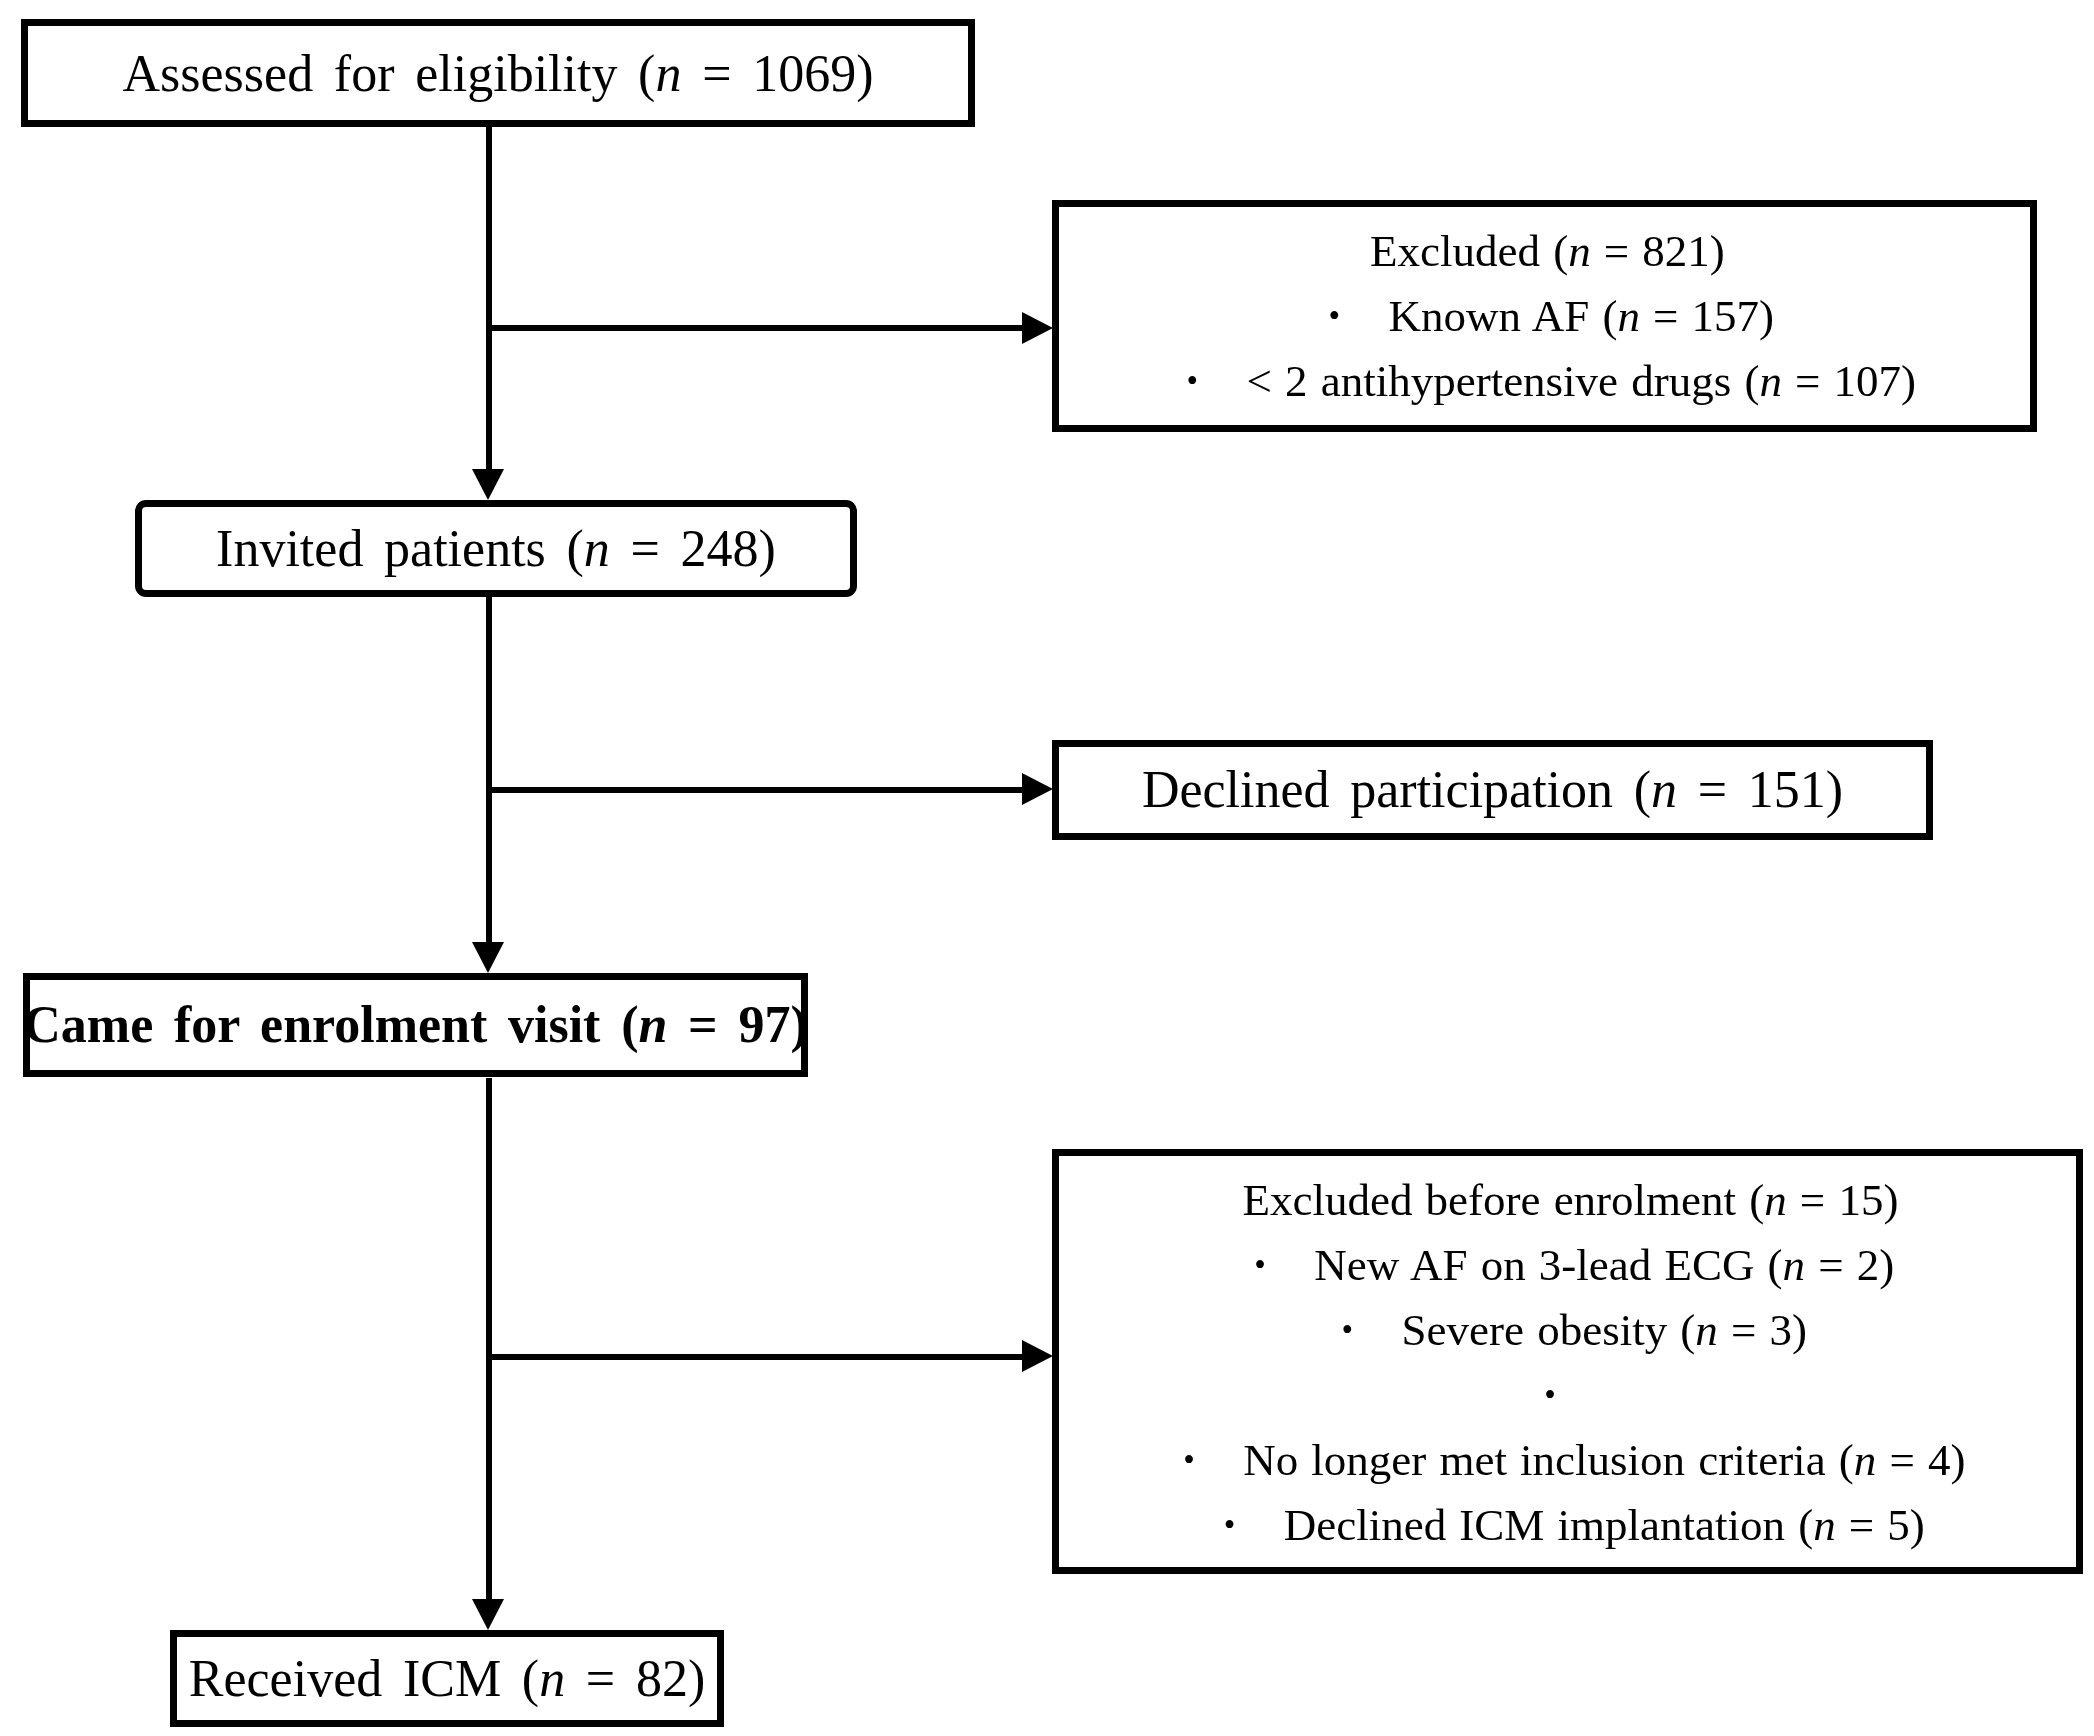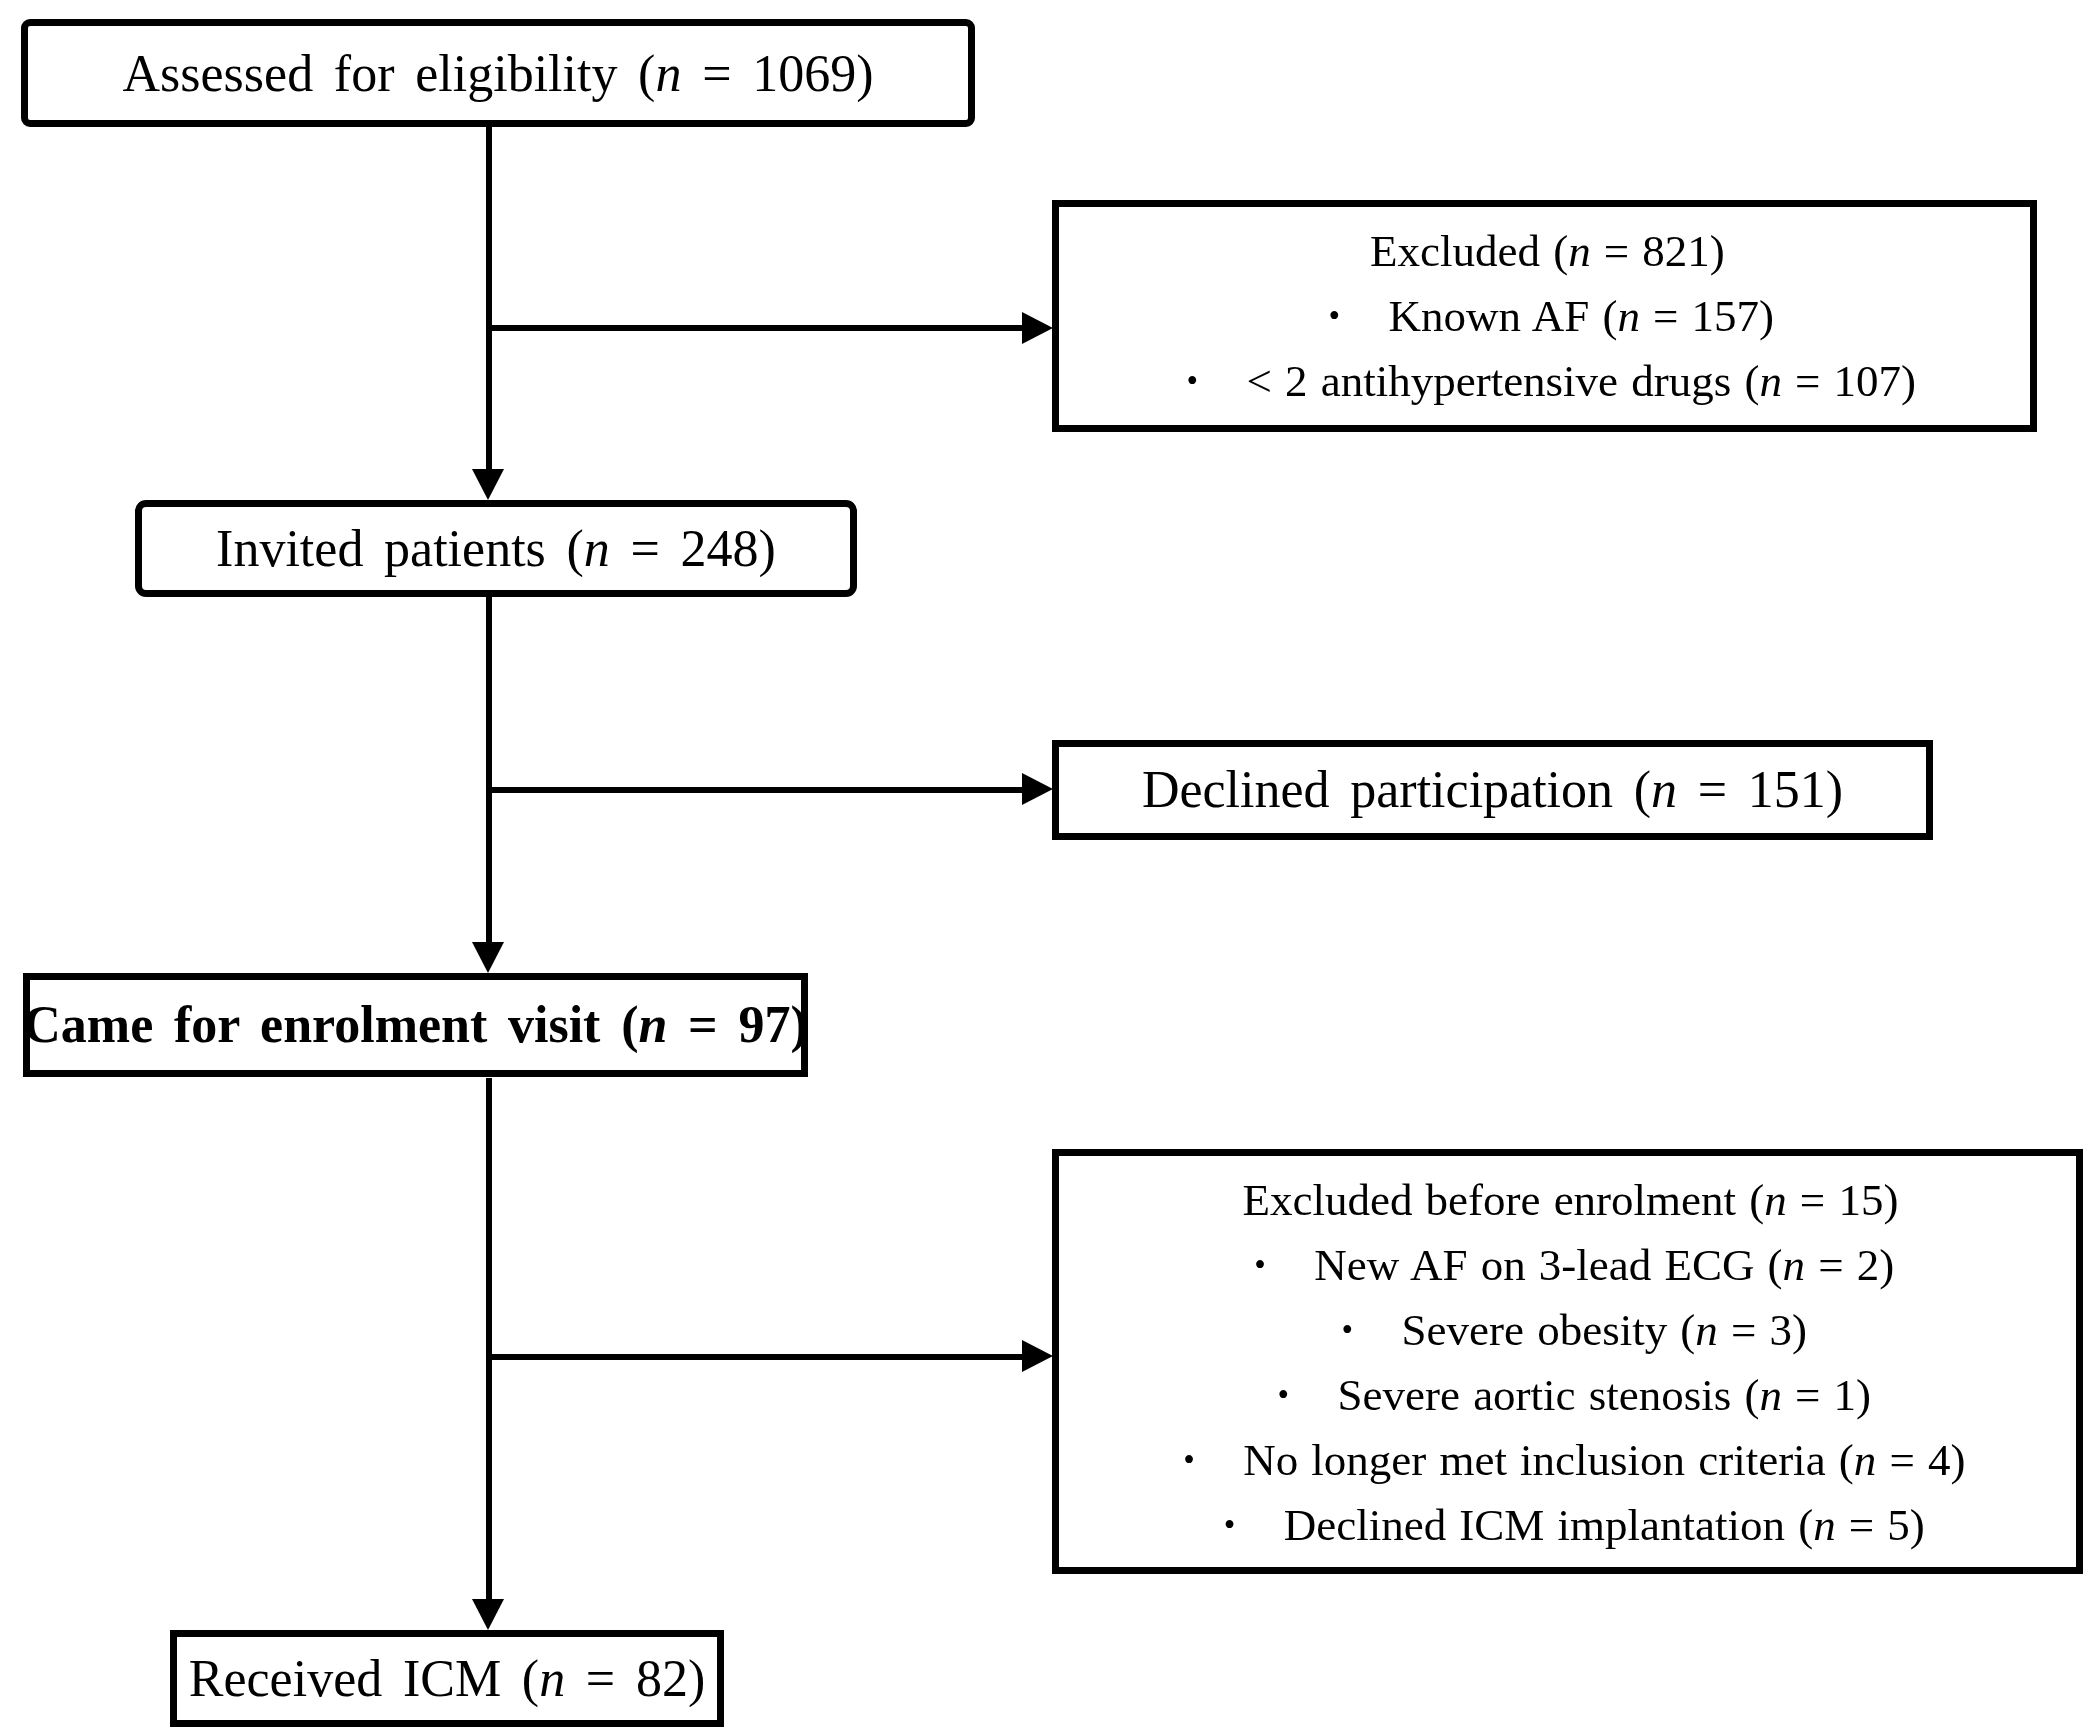--- a/index.html
+++ b/index.html
@@ -75,21 +75,21 @@
     border-top: 16.4px solid transparent;
     border-bottom: 16.4px solid transparent;
     border-left: 31px solid #000000;
   }
 </style>
 </head>
 <body>
 
 <div id="canvas">
 
-  <div class="node" style="left:21px; top:19.3px; width:954px; height:108px;border-radius:9px;">
+  <div class="node" style="left:21px; top:19.3px; width:954px; height:108px;">
     <span><span>Assessed for eligibility (</span><span class="nvar">n</span><span> = 1069)</span></span>
   </div>
 
   <div class="line" style="left:486px; top:127px; width:5.8px; height:344px;"></div>
   <div class="arrow-down" style="left:472px; top:469px;"></div>
 
   <div class="line" style="left:489px; top:325px; width:533px; height:5.8px;"></div>
   <div class="arrow-right" style="left:1022px; top:312px;"></div>
 
   <div class="node list" style="left:1052px; top:200px; width:985px; height:232px;">
@@ -133,21 +133,20 @@
     <div class="brow">
       <span class="bullet">•</span>
       <span><span>New AF on 3-lead ECG (</span><span class="nvar">n</span><span> = 2)</span></span>
     </div>
     <div class="brow">
       <span class="bullet">•</span>
       <span><span>Severe obesity (</span><span class="nvar">n</span><span> = 3)</span></span>
     </div>
     <div class="brow">
       <span class="bullet">•</span>
-      <span><span>Severe aortic stenosis (</span><span class="nvar">n</span><span> = 1)</span></span>
     </div>
     <div class="brow">
       <span class="bullet">•</span>
       <span><span>No longer met inclusion criteria (</span><span class="nvar">n</span><span> = 4)</span></span>
     </div>
     <div class="brow">
       <span class="bullet">•</span>
       <span><span>Declined ICM implantation (</span><span class="nvar">n</span><span> = 5)</span></span>
     </div>
   </div>

